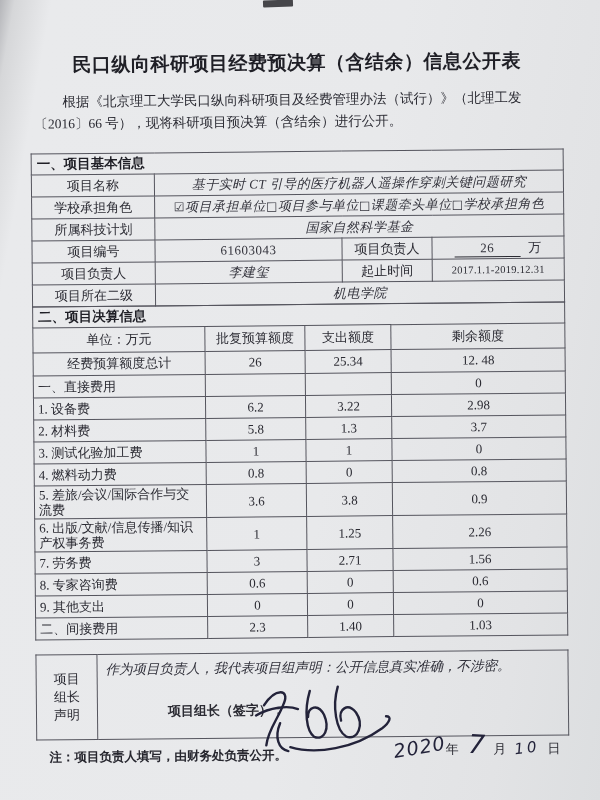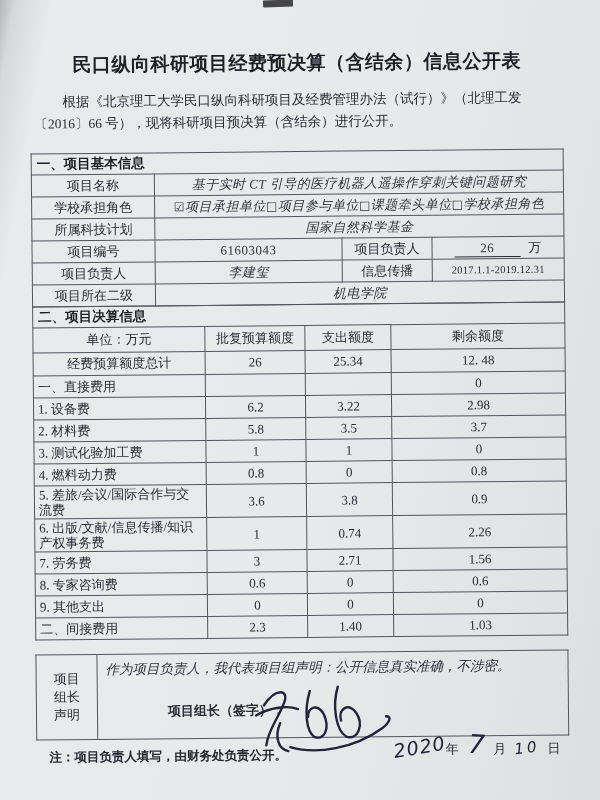--- a/index.html
+++ b/index.html
@@ -107,21 +107,21 @@
     </tr>
     <tr>
       <td class="c">项目编号</td>
       <td class="c kai num">61603043</td>
       <td class="c">项目负责人</td>
       <td class="c kai"><span class="u26">26</span><span class="wan">万</span></td>
     </tr>
     <tr>
       <td class="c">项目负责人</td>
       <td class="c kai">李建玺</td>
-      <td class="c">信息传播</td>
+      <td class="c">起止时间</td>
       <td class="c period">2017.1.1-2019.12.31</td>
     </tr>
     <tr>
       <td class="c" style="height:21px">项目所在二级</td>
       <td colspan="3" class="c kai">机电学院</td>
     </tr>
   </tbody>
     </table>
 
   <table class="t2">
@@ -155,21 +155,21 @@
     </tr>
     <tr style="height:20px">
       <td>1. 设备费</td>
       <td class="num">6.2</td>
       <td class="num">3.22</td>
       <td class="num">2.98</td>
     </tr>
     <tr style="height:20px">
       <td>2. 材料费</td>
       <td class="num">5.8</td>
-      <td class="num">3.5</td>
+      <td class="num">1.3</td>
       <td class="num">3.7</td>
     </tr>
     <tr style="height:20px">
       <td>3. 测试化验加工费</td>
       <td class="num">1</td>
       <td class="num">1</td>
       <td class="num">0</td>
     </tr>
     <tr style="height:20px">
       <td>4. 燃料动力费</td>
@@ -179,21 +179,21 @@
     </tr>
     <tr class="two">
       <td>5. 差旅/会议/国际合作与交流费</td>
       <td class="num">3.6</td>
       <td class="num">3.8</td>
       <td class="num">0.9</td>
     </tr>
     <tr class="two">
       <td>6. 出版/文献/信息传播/知识产权事务费</td>
       <td class="num">1</td>
-      <td class="num">0.74</td>
+      <td class="num">1.25</td>
       <td class="num">2.26</td>
     </tr>
     <tr style="height:20px">
       <td>7. 劳务费</td>
       <td class="num">3</td>
       <td class="num">2.71</td>
       <td class="num">1.56</td>
     </tr>
     <tr style="height:20px">
       <td>8. 专家咨询费</td>

